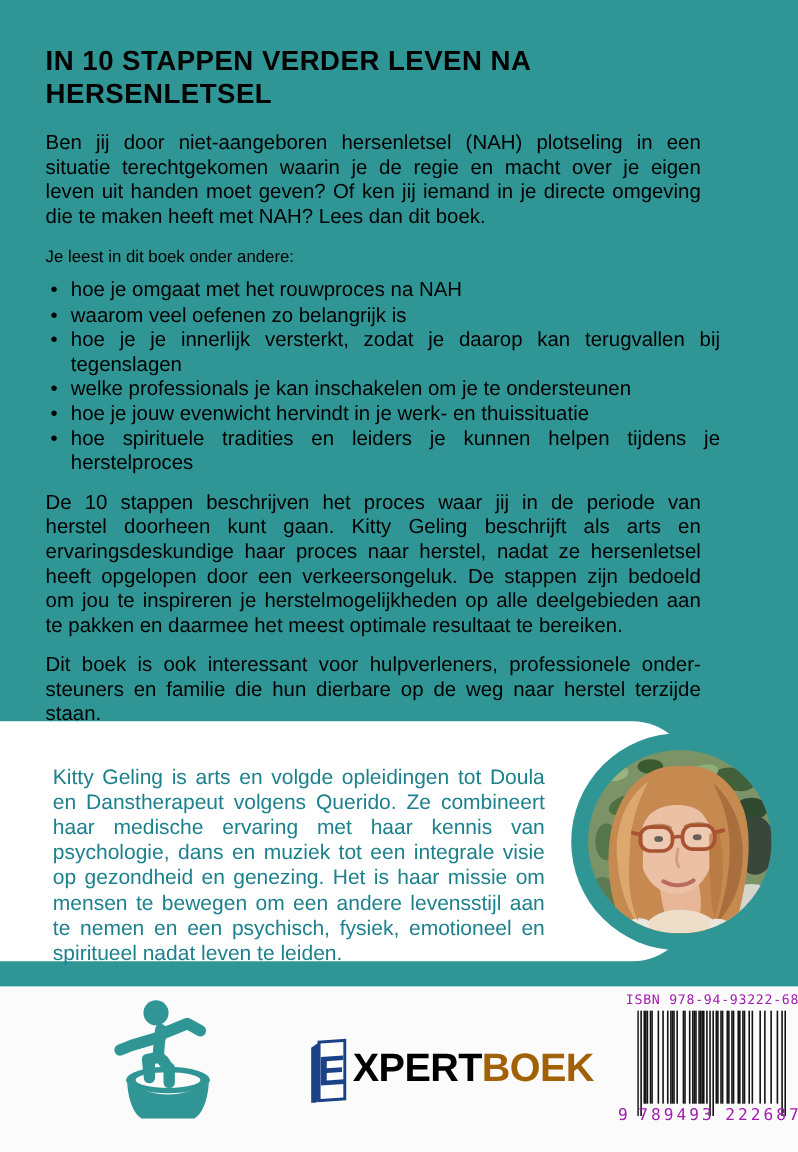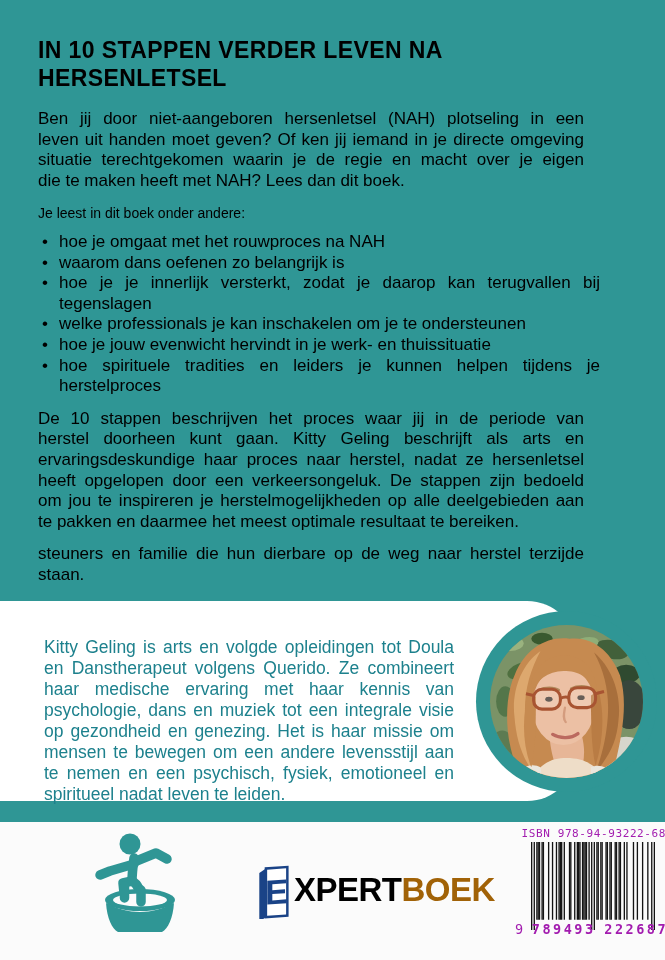--- a/index.html
+++ b/index.html
@@ -36,50 +36,50 @@
   .logo-text{font-size:33px;font-weight:700;letter-spacing:-0.5px;line-height:1;}
   .logo-xpert{color:#000000;}
   .logo-boek{color:#a16207;}
 
   .barcode{position:absolute;left:515px;top:5px;width:172px;color:#a21caf;}
   .isbn{font-family:"DejaVu Sans Mono",monospace;font-size:11px;letter-spacing:.6px;
         text-align:center;white-space:nowrap;margin-bottom:2px;}
   .bars{display:block;width:124px;height:88px;margin:0 0 0 16px;fill:#141414;}
   .digits{display:flex;justify-content:space-between;align-items:baseline;
           font-family:"DejaVu Sans Mono",monospace;font-size:13.5px;margin:-9px 2px 0 0;}
-  .dgroup{letter-spacing:2.5px;font-weight:bold;}
+  .dgroup{letter-spacing:2.5px;}
 </style>
 </head>
 <body>
 
 <div class="page">
 
   <div class="content">
     <h1 class="title">IN 10 STAPPEN VERDER LEVEN NA HERSENLETSEL</h1>
 
     <div class="para">
         <div class="jline">Ben jij door niet-aangeboren hersenletsel (NAH) plotseling in een</div>
+        <div class="jline">situatie terechtgekomen waarin je de regie en macht over je eigen</div>
         <div class="jline">leven uit handen moet geven? Of ken jij iemand in je directe omgeving</div>
-        <div class="jline">situatie terechtgekomen waarin je de regie en macht over je eigen</div>
         <div class="jline last">die te maken heeft met NAH? Lees dan dit boek.</div>
       </div>
 
     <div class="lead-line">Je leest in dit boek onder andere:</div>
 
     <div class="blist">
         <div class="bitem">
           <span class="dot">•</span>
           <div class="btext">
             <div class="jline last">hoe je omgaat met het rouwproces na NAH</div>
           </div>
         </div>
         <div class="bitem">
           <span class="dot">•</span>
           <div class="btext">
-            <div class="jline last">waarom dans oefenen zo belangrijk is</div>
+            <div class="jline last">waarom veel oefenen zo belangrijk is</div>
           </div>
         </div>
         <div class="bitem">
           <span class="dot">•</span>
           <div class="btext">
             <div class="jline">hoe je je innerlijk versterkt, zodat je daarop kan terugvallen bij</div>
             <div class="jline last">tegenslagen</div>
           </div>
         </div>
         <div class="bitem">
@@ -106,20 +106,21 @@
     <div class="para">
         <div class="jline">De 10 stappen beschrijven het proces waar jij in de periode van</div>
         <div class="jline">herstel doorheen kunt gaan. Kitty Geling beschrijft als arts en</div>
         <div class="jline">ervaringsdeskundige haar proces naar herstel, nadat ze hersenletsel</div>
         <div class="jline">heeft opgelopen door een verkeersongeluk. De stappen zijn bedoeld</div>
         <div class="jline">om jou te inspireren je herstelmogelijkheden op alle deelgebieden aan</div>
         <div class="jline last">te pakken en daarmee het meest optimale resultaat te bereiken.</div>
       </div>
 
     <div class="para">
+        <div class="jline">Dit boek is ook interessant voor hulpverleners, professionele onder-</div>
         <div class="jline">steuners en familie die hun dierbare op de weg naar herstel terzijde</div>
         <div class="jline last">staan.</div>
       </div>
   </div>
 
   <div class="bio-panel"></div>
   <div class="photo-ring"></div>
   <div class="photo">
     <svg viewBox="0 0 100 100">
       <rect width="100" height="100" fill="#7b9367"></rect>

